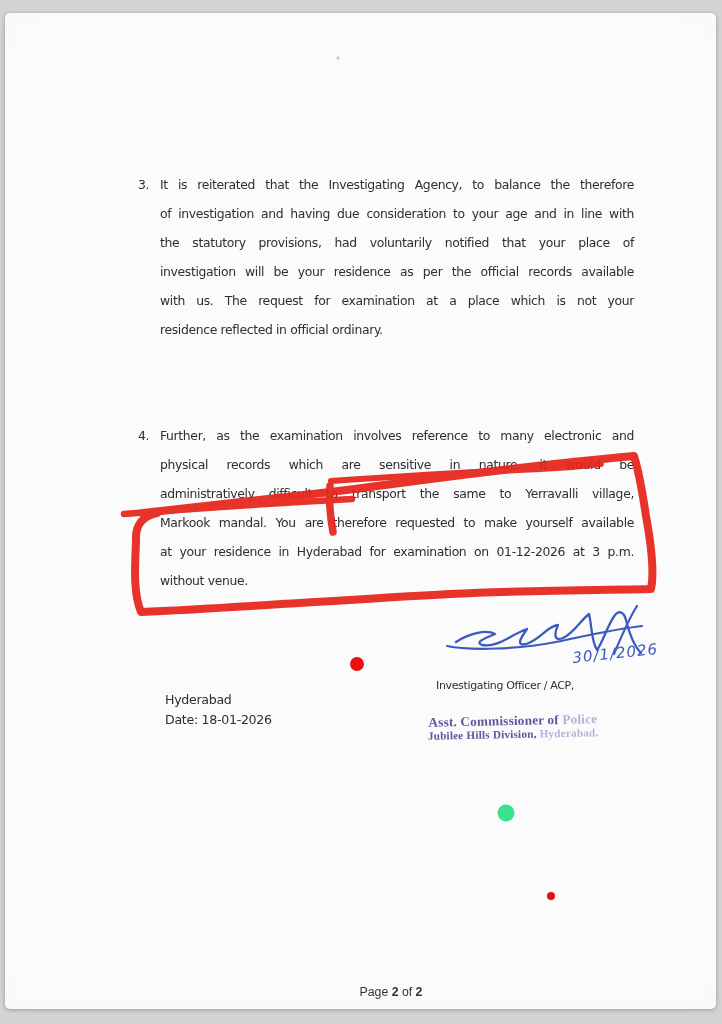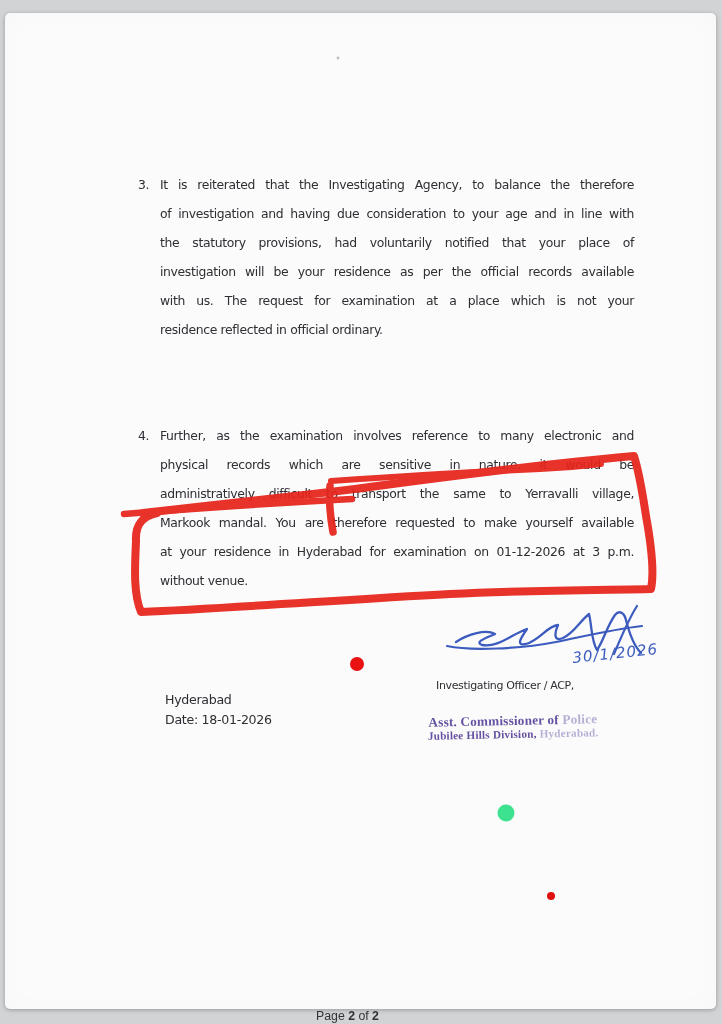--- a/index.html
+++ b/index.html
@@ -34,21 +34,21 @@
   }
   .stamp{
     position:absolute;left:392px;top:700px;width:232px;text-align:center;
     font-family:"Liberation Serif",serif;font-weight:bold;color:#5c489b;
     transform:rotate(-1.2deg);opacity:.95;
   }
   .stamp .l1{font-size:13.2px;letter-spacing:.2px;line-height:15px;}
   .stamp .l2{font-size:11.2px;letter-spacing:.2px;line-height:13px;}
   .stamp .fade{opacity:.45;}
   .footer{
-    position:absolute;left:311px;top:996px;width:150px;
+    position:absolute;left:311px;top:972px;width:150px;text-align:center;
     color:#333338;font-size:12.3px;font-family:"Liberation Sans",sans-serif;
   }
   .footer b{font-weight:bold;}
   svg.overlay{position:absolute;left:0;top:0;pointer-events:none;}
   .sig-date{
     font-family:"DejaVu Sans",sans-serif;font-style:italic;
     font-size:15px;letter-spacing:1px;
   }
 </style>
 </head>

